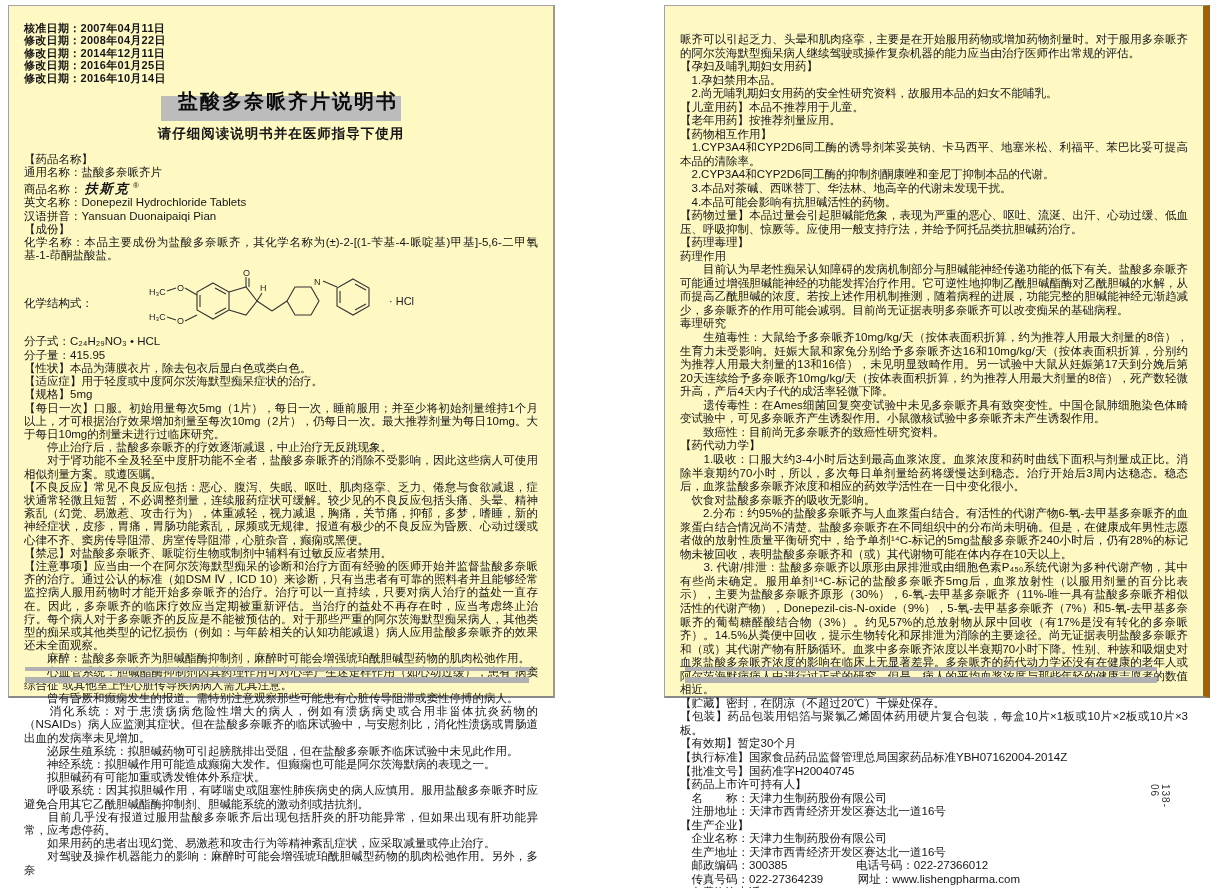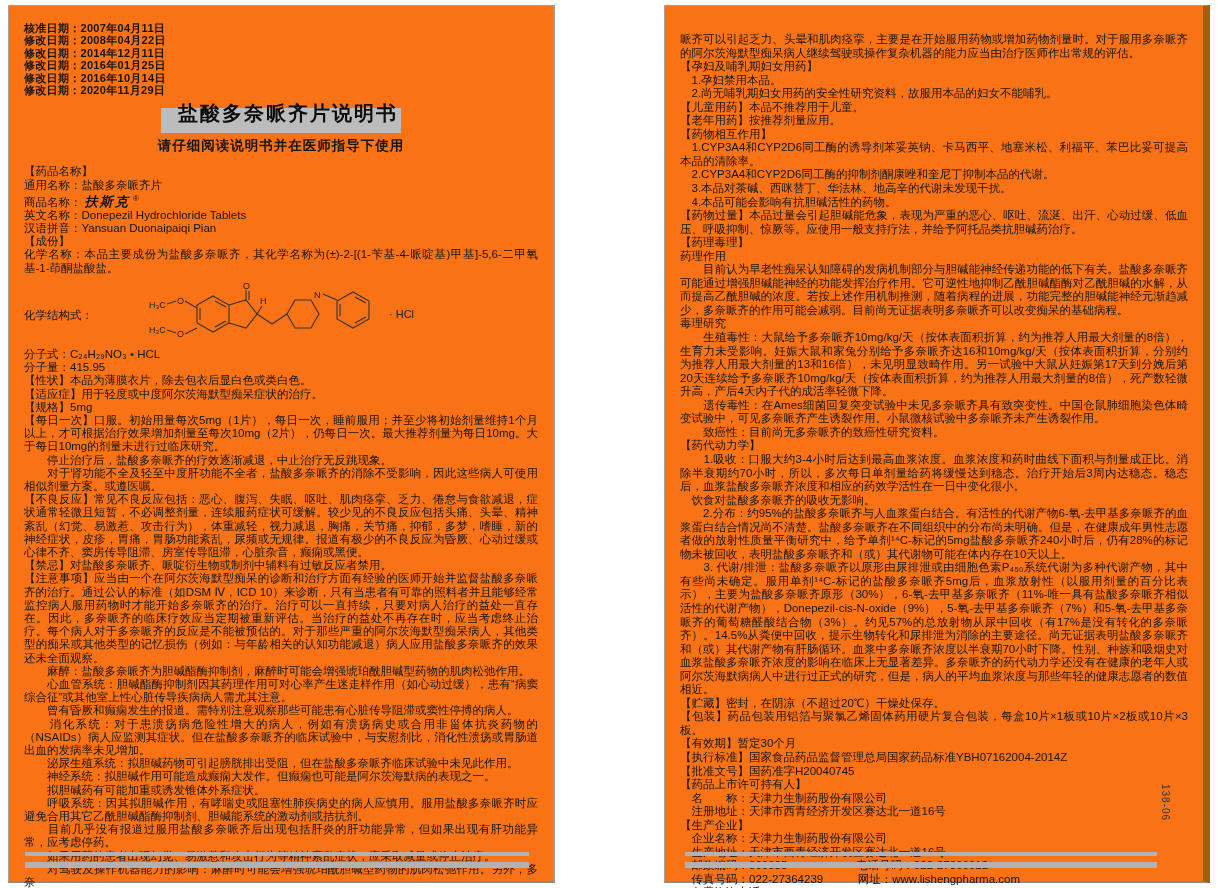--- a/index.html
+++ b/index.html
@@ -1,18 +1,18 @@
 <!DOCTYPE html>
 <html><head>
 <meta charset="utf-8">
 <style>
   html,body{margin:0;padding:0;background:#ffffff;}
   body{width:1218px;height:888px;position:relative;font-family:"Liberation Sans",sans-serif;color:#151515;
        -webkit-font-smoothing:antialiased;}
-  .page{position:absolute;top:5px;height:878px;background:#f97316;border:1px solid #a3a3a3;
+  .page{position:absolute;top:5px;height:693px;background:#fef9c3;border:1px solid #a3a3a3;
         border-bottom:2px solid #8a8a8a;box-sizing:border-box;}
   .page-left{left:8px;width:547px;border-right:2px solid #9a9a9a;}
   .page-right{left:664px;width:546px;border-right:7px solid #a16207;}
   .inner{padding:16px 15px 0 15px;}
   .inner-right{padding:27px 15px 0 15px;}
   .dates p{margin:0;font-size:11px;line-height:12.4px;font-weight:bold;letter-spacing:.3px;}
   .title-row{text-align:center;margin:6px 0 4px 0;}
   .title-bar{display:inline-block;background:#bcbcbc;height:25px;padding:0 10px;margin-top:6px;}
   .doc-title{margin:0;font-size:20px;font-weight:bold;letter-spacing:2px;white-space:nowrap;
              transform:translate(7px,-8px);color:#0c0c0c;}
@@ -40,21 +40,20 @@
 <body>
 
 <div class="page page-left">
   <div class="inner">
     <div class="dates">
         <p class="para">核准日期：2007年04月11日</p>
         <p class="para">修改日期：2008年04月22日</p>
         <p class="para">修改日期：2014年12月11日</p>
         <p class="para">修改日期：2016年01月25日</p>
         <p class="para">修改日期：2016年10月14日</p>
-        <p class="para">修改日期：2020年11月29日</p>
       </div>
 
     <div class="title-row">
       <div class="title-bar">
         <h1 class="doc-title">盐酸多奈哌齐片说明书</h1>
       </div>
     </div>
     <div class="subtitle">请仔细阅读说明书并在医师指导下使用</div>
 
     <div>

